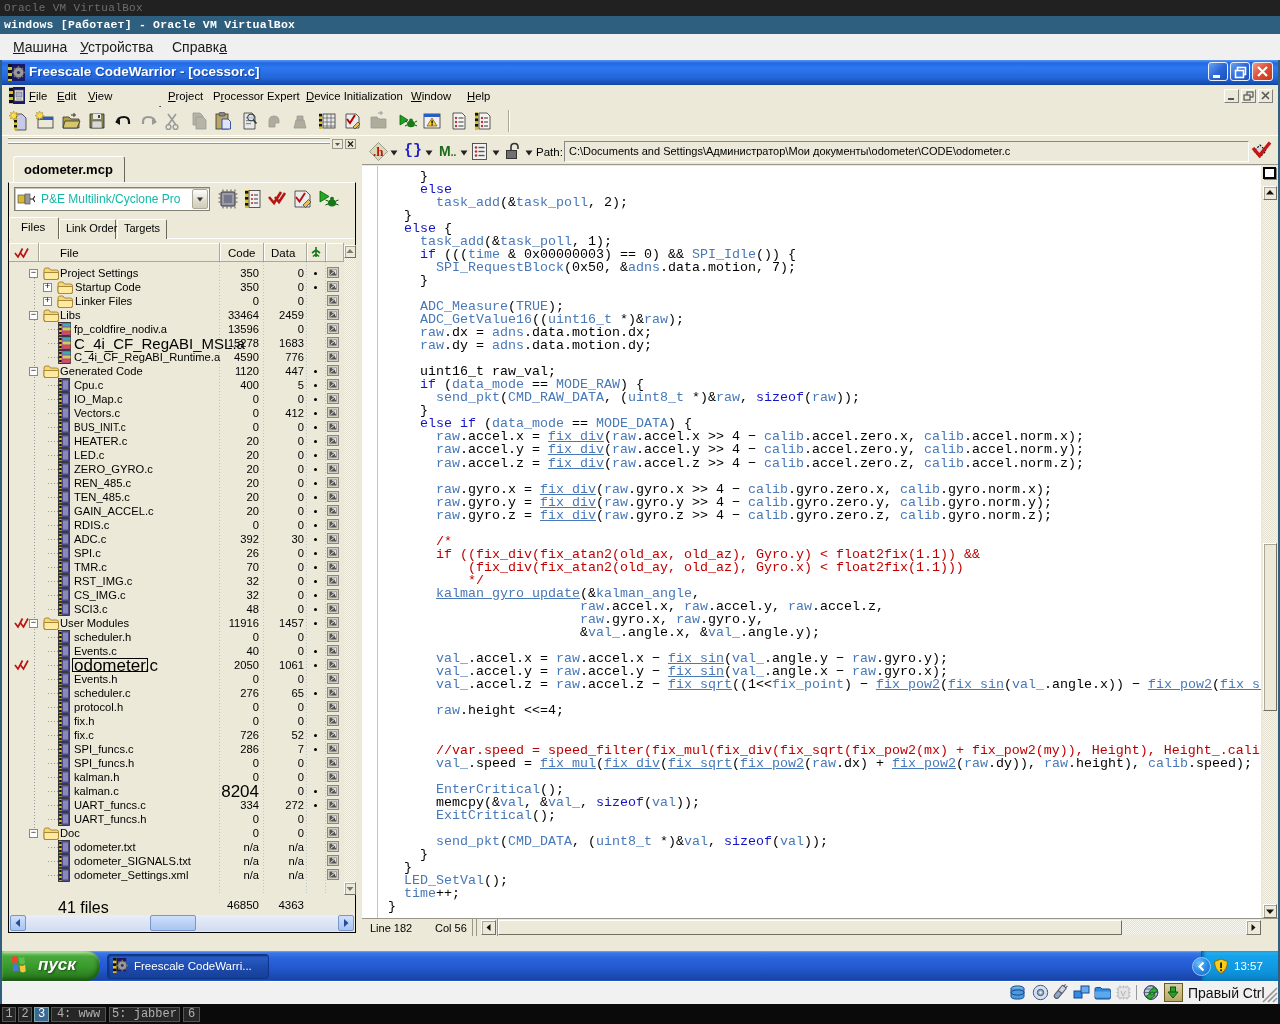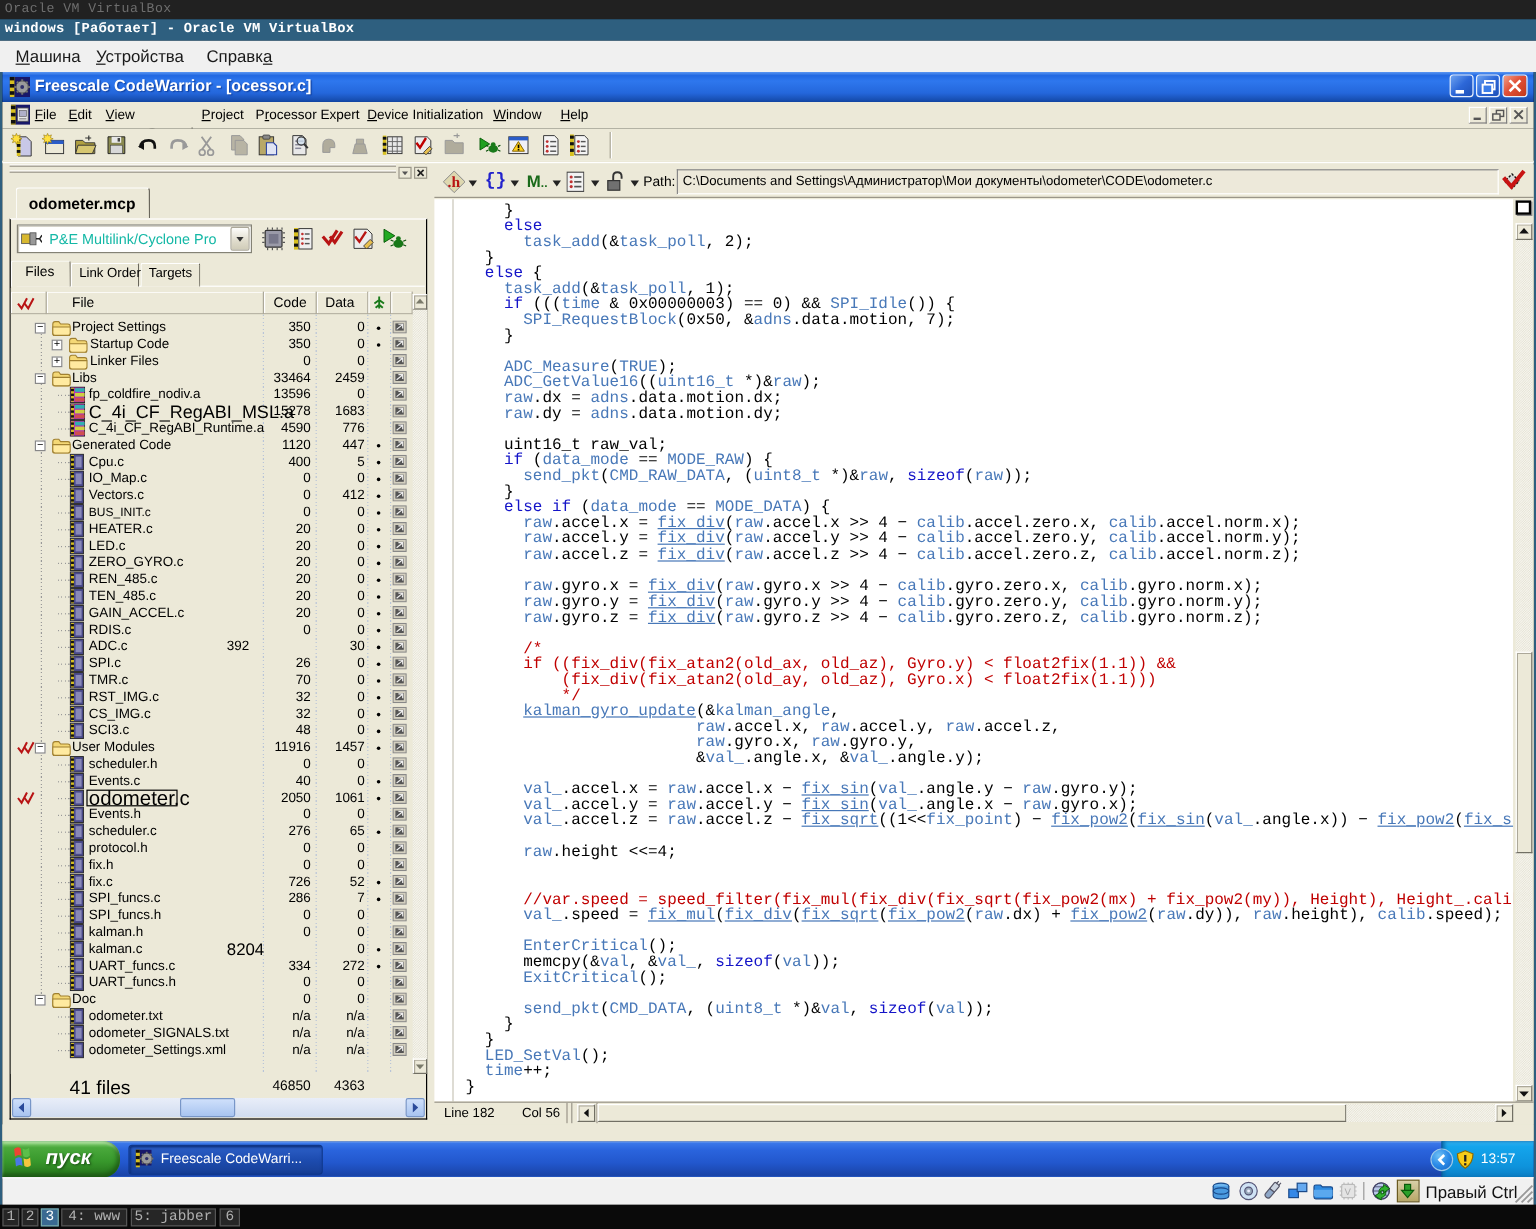--- a/index.html
+++ b/index.html
@@ -805,21 +805,21 @@
         <svg width="12" height="14" viewBox="0 0 12 14">
           <rect x="0.5" y="0.5" width="11" height="13" fill="#4a4a8c" stroke="#222" stroke-width="0.8"></rect>
           <rect x="1.2" y="1.2" width="2.4" height="11.6" fill="#d8c020"></rect>
           <rect x="1.2" y="2" width="2.4" height="2" fill="#111"></rect>
           <rect x="1.2" y="6" width="2.4" height="2" fill="#111"></rect>
           <rect x="1.2" y="10" width="2.4" height="2" fill="#111"></rect>
           <rect x="5" y="2.5" width="5" height="9" fill="#8888b8"></rect>
         </svg>
       </div>
       <div style="position:absolute;left:65px;top:0px;font-size:11.2px;line-height:13px;color:#000">ADC.c</div>
-      <div style="position:absolute;left:180px;top:0px;width:70px;font-size:11.2px;line-height:13px;color:#000;">392</div>
+      <div style="position:absolute;left:180px;top:0px;width:70px;font-size:11.2px;line-height:13px;color:#000;text-align:right">392</div>
       <div style="position:absolute;left:235px;top:0px;width:60px;font-size:11.2px;line-height:13px;color:#000;text-align:right">30</div>
       <div style="position:absolute;left:305px;top:5px;width:3px;height:3px;background:#000;border-radius:50%"></div>
       <div style="position:absolute;left:318px;top:0px">
         <svg width="12" height="11">
           <rect x="0.5" y="0.5" width="11" height="10" fill="#d4d0c0" stroke="#888" stroke-width="1"></rect>
           <rect x="2.5" y="2.5" width="7" height="6" fill="#555"></rect>
           <path d="M3.5 7.5 l5 -4 M5 3.2 h3.6 v3.6" stroke="#eee" stroke-width="1" fill="none"></path>
         </svg>
       </div>
     </div>
@@ -1241,21 +1241,21 @@
         <svg width="12" height="14" viewBox="0 0 12 14">
           <rect x="0.5" y="0.5" width="11" height="13" fill="#4a4a8c" stroke="#222" stroke-width="0.8"></rect>
           <rect x="1.2" y="1.2" width="2.4" height="11.6" fill="#d8c020"></rect>
           <rect x="1.2" y="2" width="2.4" height="2" fill="#111"></rect>
           <rect x="1.2" y="6" width="2.4" height="2" fill="#111"></rect>
           <rect x="1.2" y="10" width="2.4" height="2" fill="#111"></rect>
           <rect x="5" y="2.5" width="5" height="9" fill="#8888b8"></rect>
         </svg>
       </div>
       <div style="position:absolute;left:65px;top:0px;font-size:11.2px;line-height:13px;color:#000">kalman.c</div>
-      <div style="position:absolute;left:180px;top:0px;width:70px;font-size:14px;line-height:13px;color:#000;">8204</div>
+      <div style="position:absolute;left:180px;top:0px;width:70px;font-size:17px;line-height:13px;color:#000;text-align:right">8204</div>
       <div style="position:absolute;left:235px;top:0px;width:60px;font-size:11.2px;line-height:13px;color:#000;text-align:right">0</div>
       <div style="position:absolute;left:305px;top:5px;width:3px;height:3px;background:#000;border-radius:50%"></div>
       <div style="position:absolute;left:318px;top:0px">
         <svg width="12" height="11">
           <rect x="0.5" y="0.5" width="11" height="10" fill="#d4d0c0" stroke="#888" stroke-width="1"></rect>
           <rect x="2.5" y="2.5" width="7" height="6" fill="#555"></rect>
           <path d="M3.5 7.5 l5 -4 M5 3.2 h3.6 v3.6" stroke="#eee" stroke-width="1" fill="none"></path>
         </svg>
       </div>
     </div>

